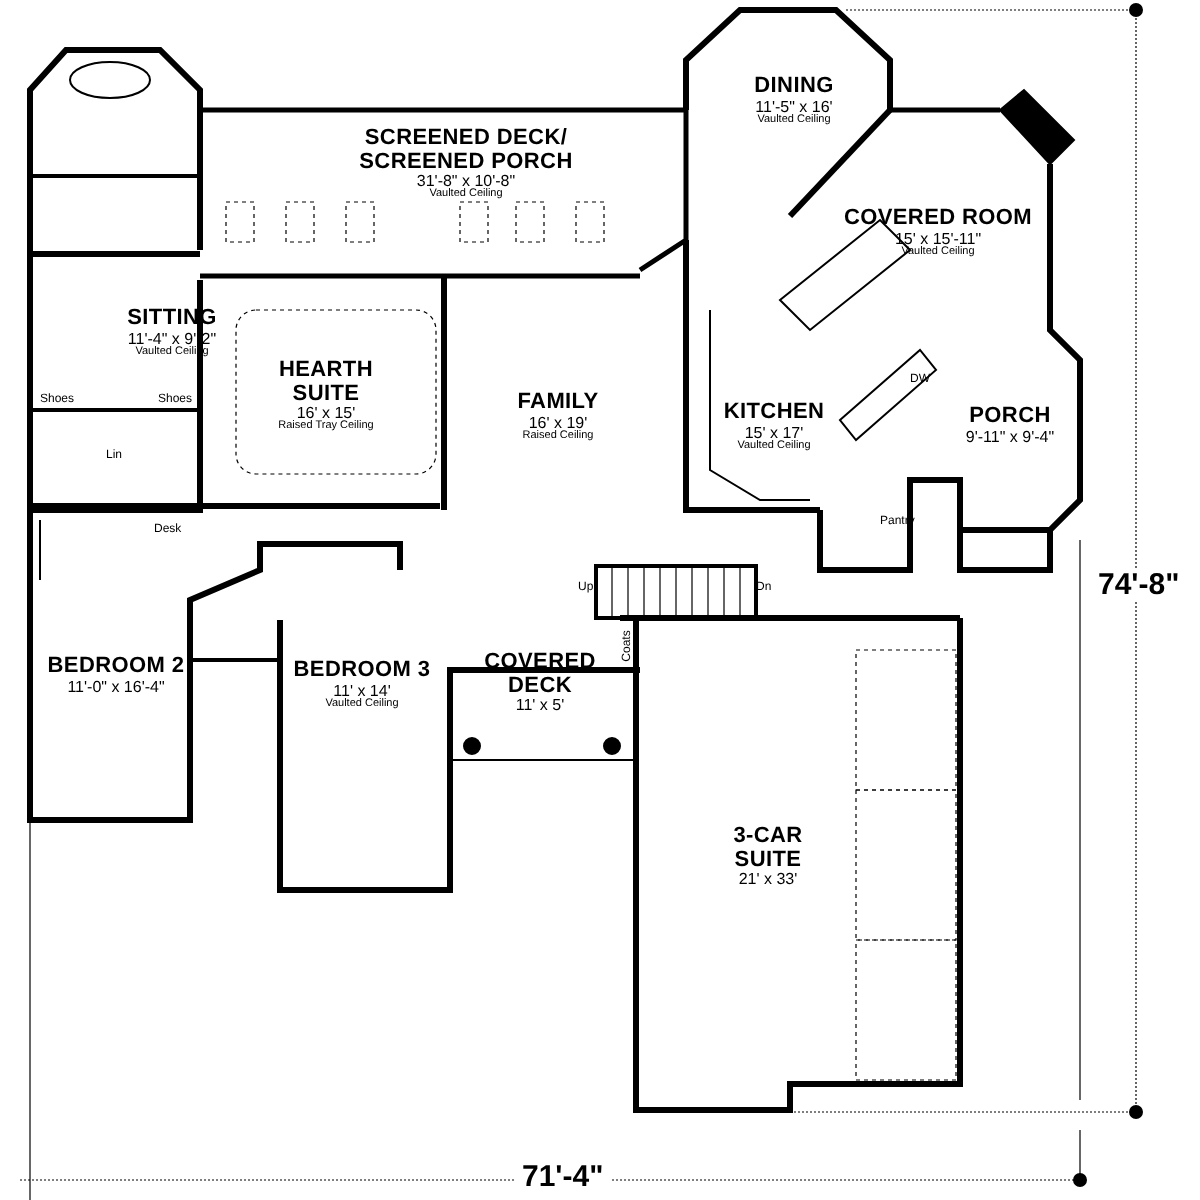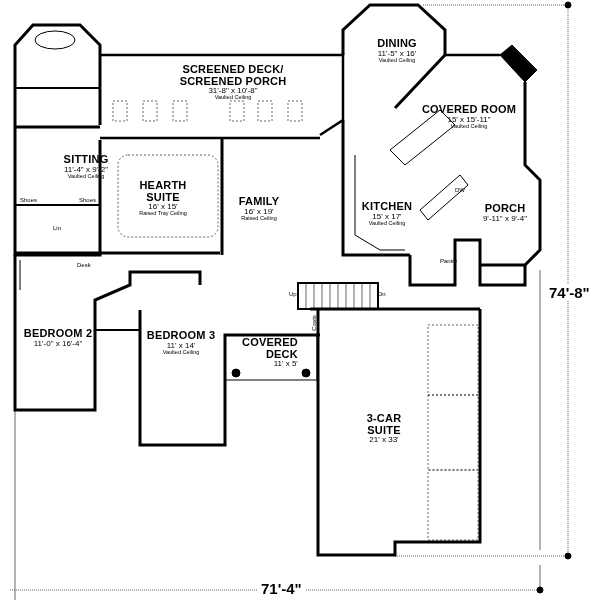--- a/index.html
+++ b/index.html
@@ -119,21 +119,21 @@
   <div class="n">SITTING</div>
   <div class="d">11'-4" x 9'-2"</div>
   <div class="c">Vaulted Ceiling</div>
 </div>
 <div class="lbl" style="left:163px;top:180px;">
   <div class="n">HEARTH</div>
   <div class="n">SUITE</div>
   <div class="d">16' x 15'</div>
   <div class="c">Raised Tray Ceiling</div>
 </div>
-<div class="lbl" style="left:259px;top:196px;">
+<div class="lbl" style="left:279px;top:196px;">
   <div class="n">FAMILY</div>
   <div class="d">16' x 19'</div>
   <div class="c">Raised Ceiling</div>
 </div>
 <div class="lbl" style="left:387px;top:201px;">
   <div class="n">KITCHEN</div>
   <div class="d">15' x 17'</div>
   <div class="c">Vaulted Ceiling</div>
 </div>
 <div class="lbl" style="left:505px;top:203px;">
@@ -142,21 +142,21 @@
 </div>
 <div class="lbl" style="left:58px;top:328px;">
   <div class="n">BEDROOM 2</div>
   <div class="d">11'-0" x 16'-4"</div>
 </div>
 <div class="lbl" style="left:181px;top:330px;">
   <div class="n">BEDROOM 3</div>
   <div class="d">11' x 14'</div>
   <div class="c">Vaulted Ceiling</div>
 </div>
-<div class="lbl" style="left:270px;top:337px;text-align:right;">
+<div class="lbl" style="left:270px;top:326px;">
   <div class="n">COVERED</div>
   <div class="n">DECK</div>
   <div class="d">11' x 5'</div>
 </div>
 <div class="lbl" style="left:384px;top:413px;">
   <div class="n">3-CAR</div>
   <div class="n">SUITE</div>
   <div class="d">21' x 33'</div>
 </div>
 

